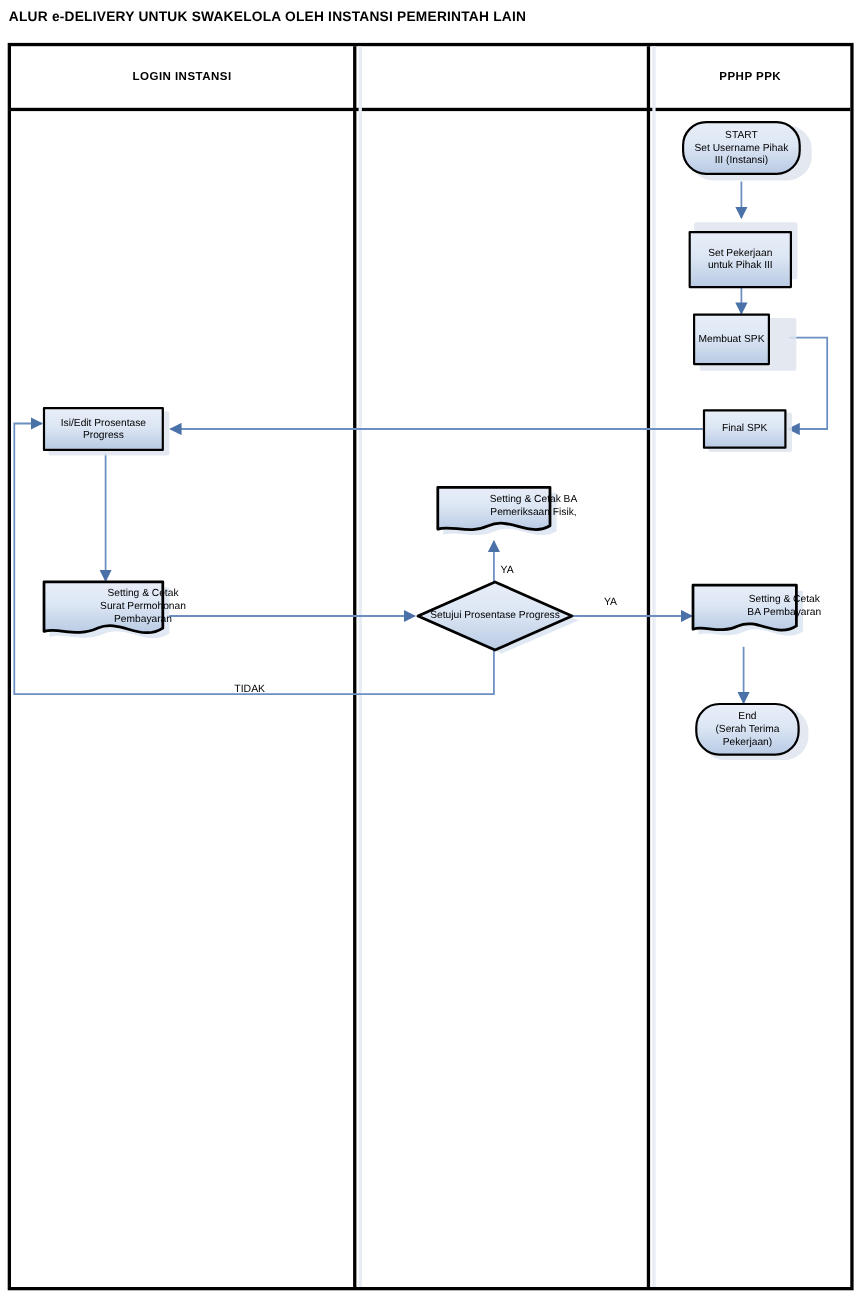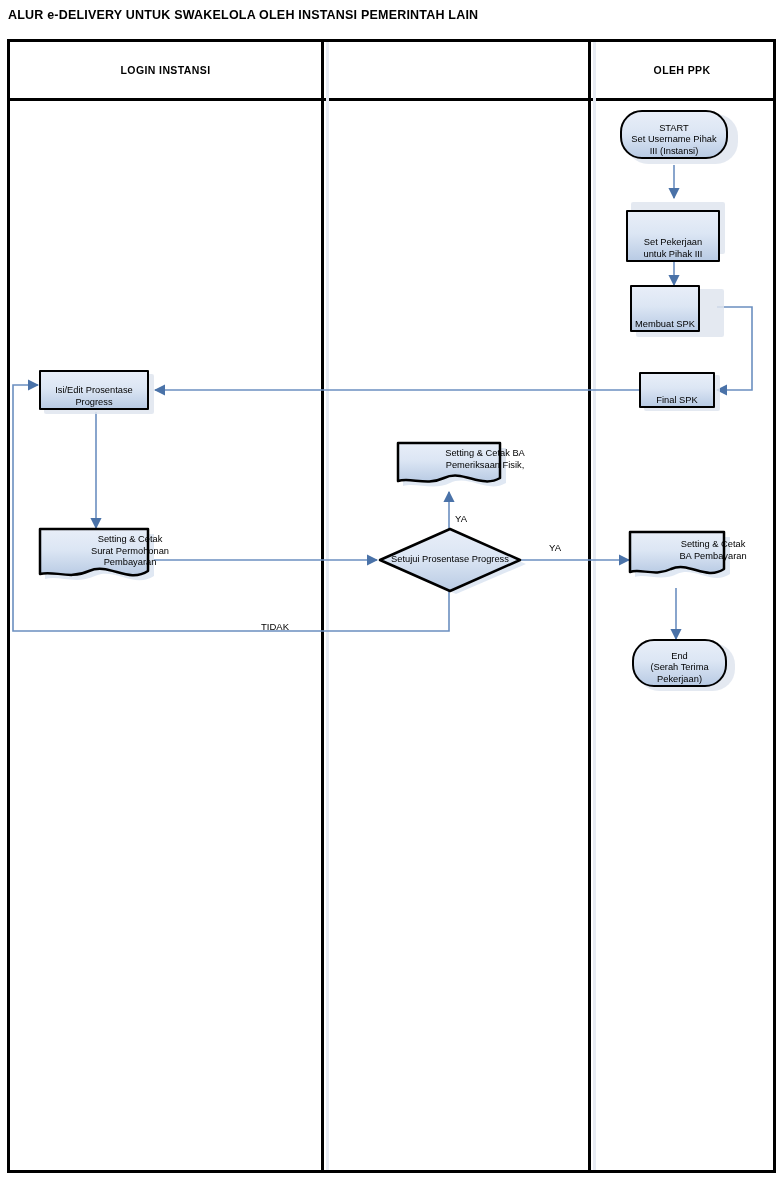--- a/index.html
+++ b/index.html
@@ -29,21 +29,21 @@
   }
   .lane-header{
     position:absolute;top:0;height:48px;line-height:56px;text-align:center;
     font-size:10.5px;font-weight:bold;letter-spacing:0.4px;
   }
   
   #canvas{position:absolute;left:0;top:0;width:783px;height:1183px;pointer-events:none;}
   
   .node{
     position:absolute;box-sizing:border-box;
-    display:flex;align-items:flex-end;justify-content:center;text-align:center;
+    display:flex;align-items:center;justify-content:center;text-align:center;
     font-size:9.3px;line-height:11.5px;color:#000;
     background:linear-gradient(180deg,#e8eef8 0%,#dce6f4 45%,#b9cbe4 100%);
     border:2.5px solid #000;
   }
   .node .lbl{padding:0 3px;white-space:pre-line;}
   .node.terminal{border-radius:22px;}
   .node.process{border-radius:1px;}
   .shadow-box{
     position:absolute;background:#dfe5ef;opacity:.85;border-radius:2px;
   }
@@ -70,21 +70,21 @@
 <div id="page-title">ALUR e-DELIVERY UNTUK SWAKELOLA OLEH INSTANSI PEMERINTAH LAIN</div>
 
 <div id="frame">
   <div id="hdr-rule"></div>
   <div class="lane-div" style="left:311px;"></div>
   <div class="lane-div" style="left:578px;"></div>
   <div class="lane-div shadow" style="left:316px;"></div>
   <div class="lane-div shadow" style="left:583px;"></div>
 
   <div class="lane-header" style="left:0px;width:311px;">LOGIN INSTANSI</div>
-  <div class="lane-header" style="left:581px;width:182px;">OLEH PPK</div>
+  <div class="lane-header" style="left:581px;width:182px;">PPHP PPK</div>
 </div>
 
 <svg id="canvas" viewBox="0 0 783 1183" width="783" height="1183" xmlns="http://www.w3.org/2000/svg">
   <defs>
     <marker id="arrow" viewBox="0 0 10 10" refX="9" refY="5" markerWidth="7" markerHeight="7" orient="auto-start-reverse">
       <path d="M 0 0 L 10 5 L 0 10 z" fill="#4a72a8"></path>
     </marker>
   </defs>
   <g fill="none" stroke="#6b8fc0" stroke-width="1.6" marker-end="url(#arrow)">
 
@@ -206,13 +206,13 @@
 
 <div class="shadow-box round" style="left:637px;top:643px;width:98px;height:48px;"></div>
 <div class="node terminal" style="left:632px;top:639px;width:95px;height:48px;">
   <span class="lbl">End
 (Serah Terima
 Pekerjaan)</span>
 </div>
 
 <div class="edge-label" style="left:455px;top:513px;">YA</div>
 <div class="edge-label" style="left:549px;top:542px;">YA</div>
-<div class="edge-label" style="left:213px;top:621px;margin-left:48px;">TIDAK</div>
+<div class="edge-label" style="left:213px;top:621px;">TIDAK</div>
 
 </body></html>

